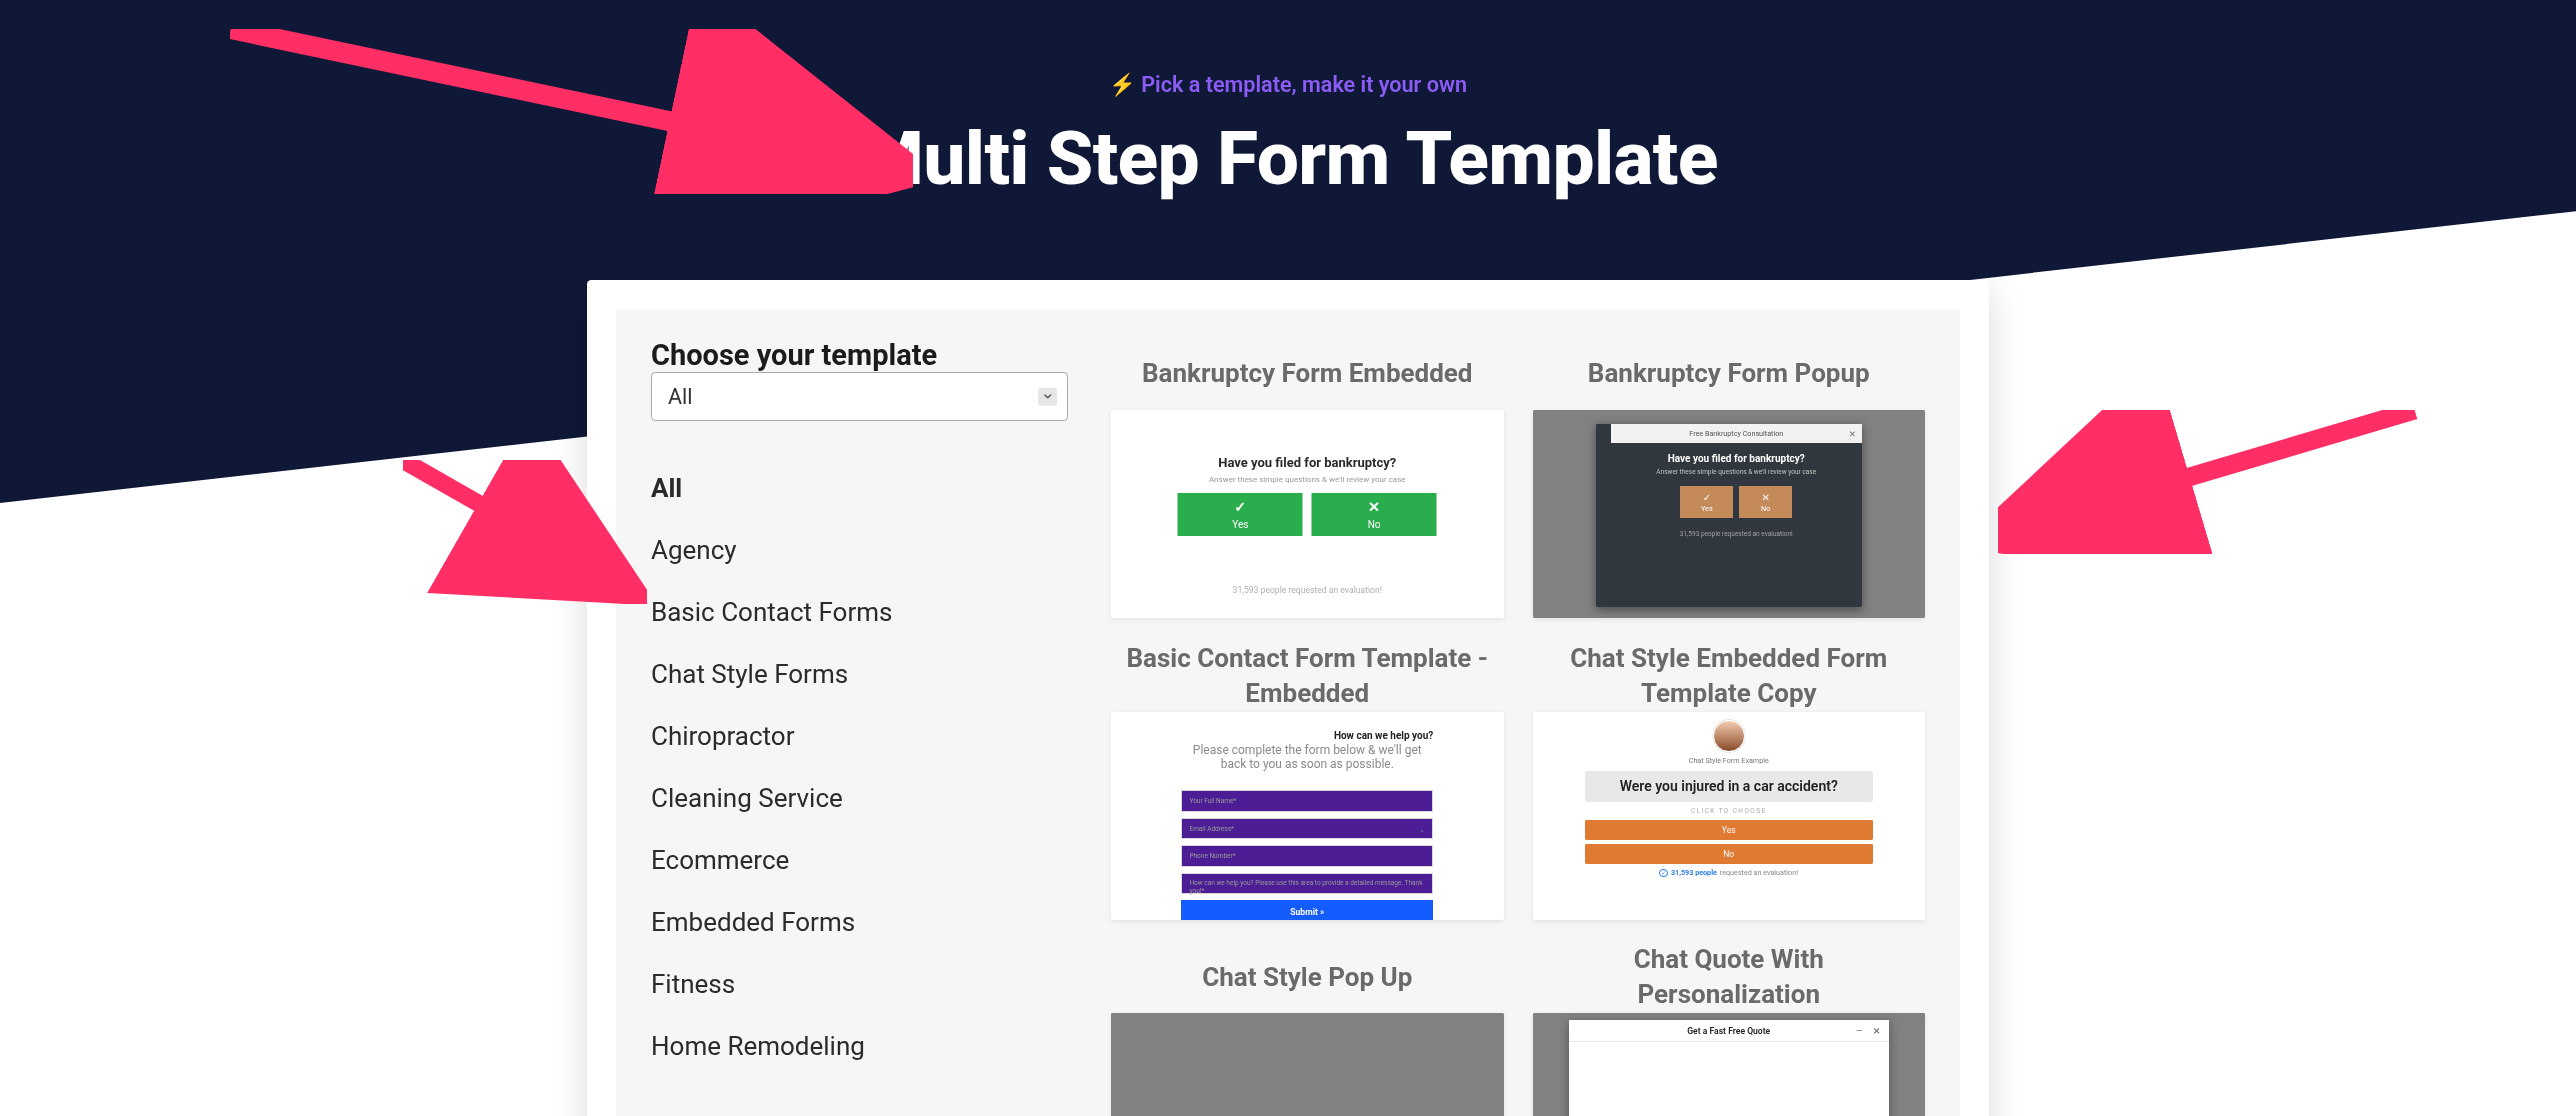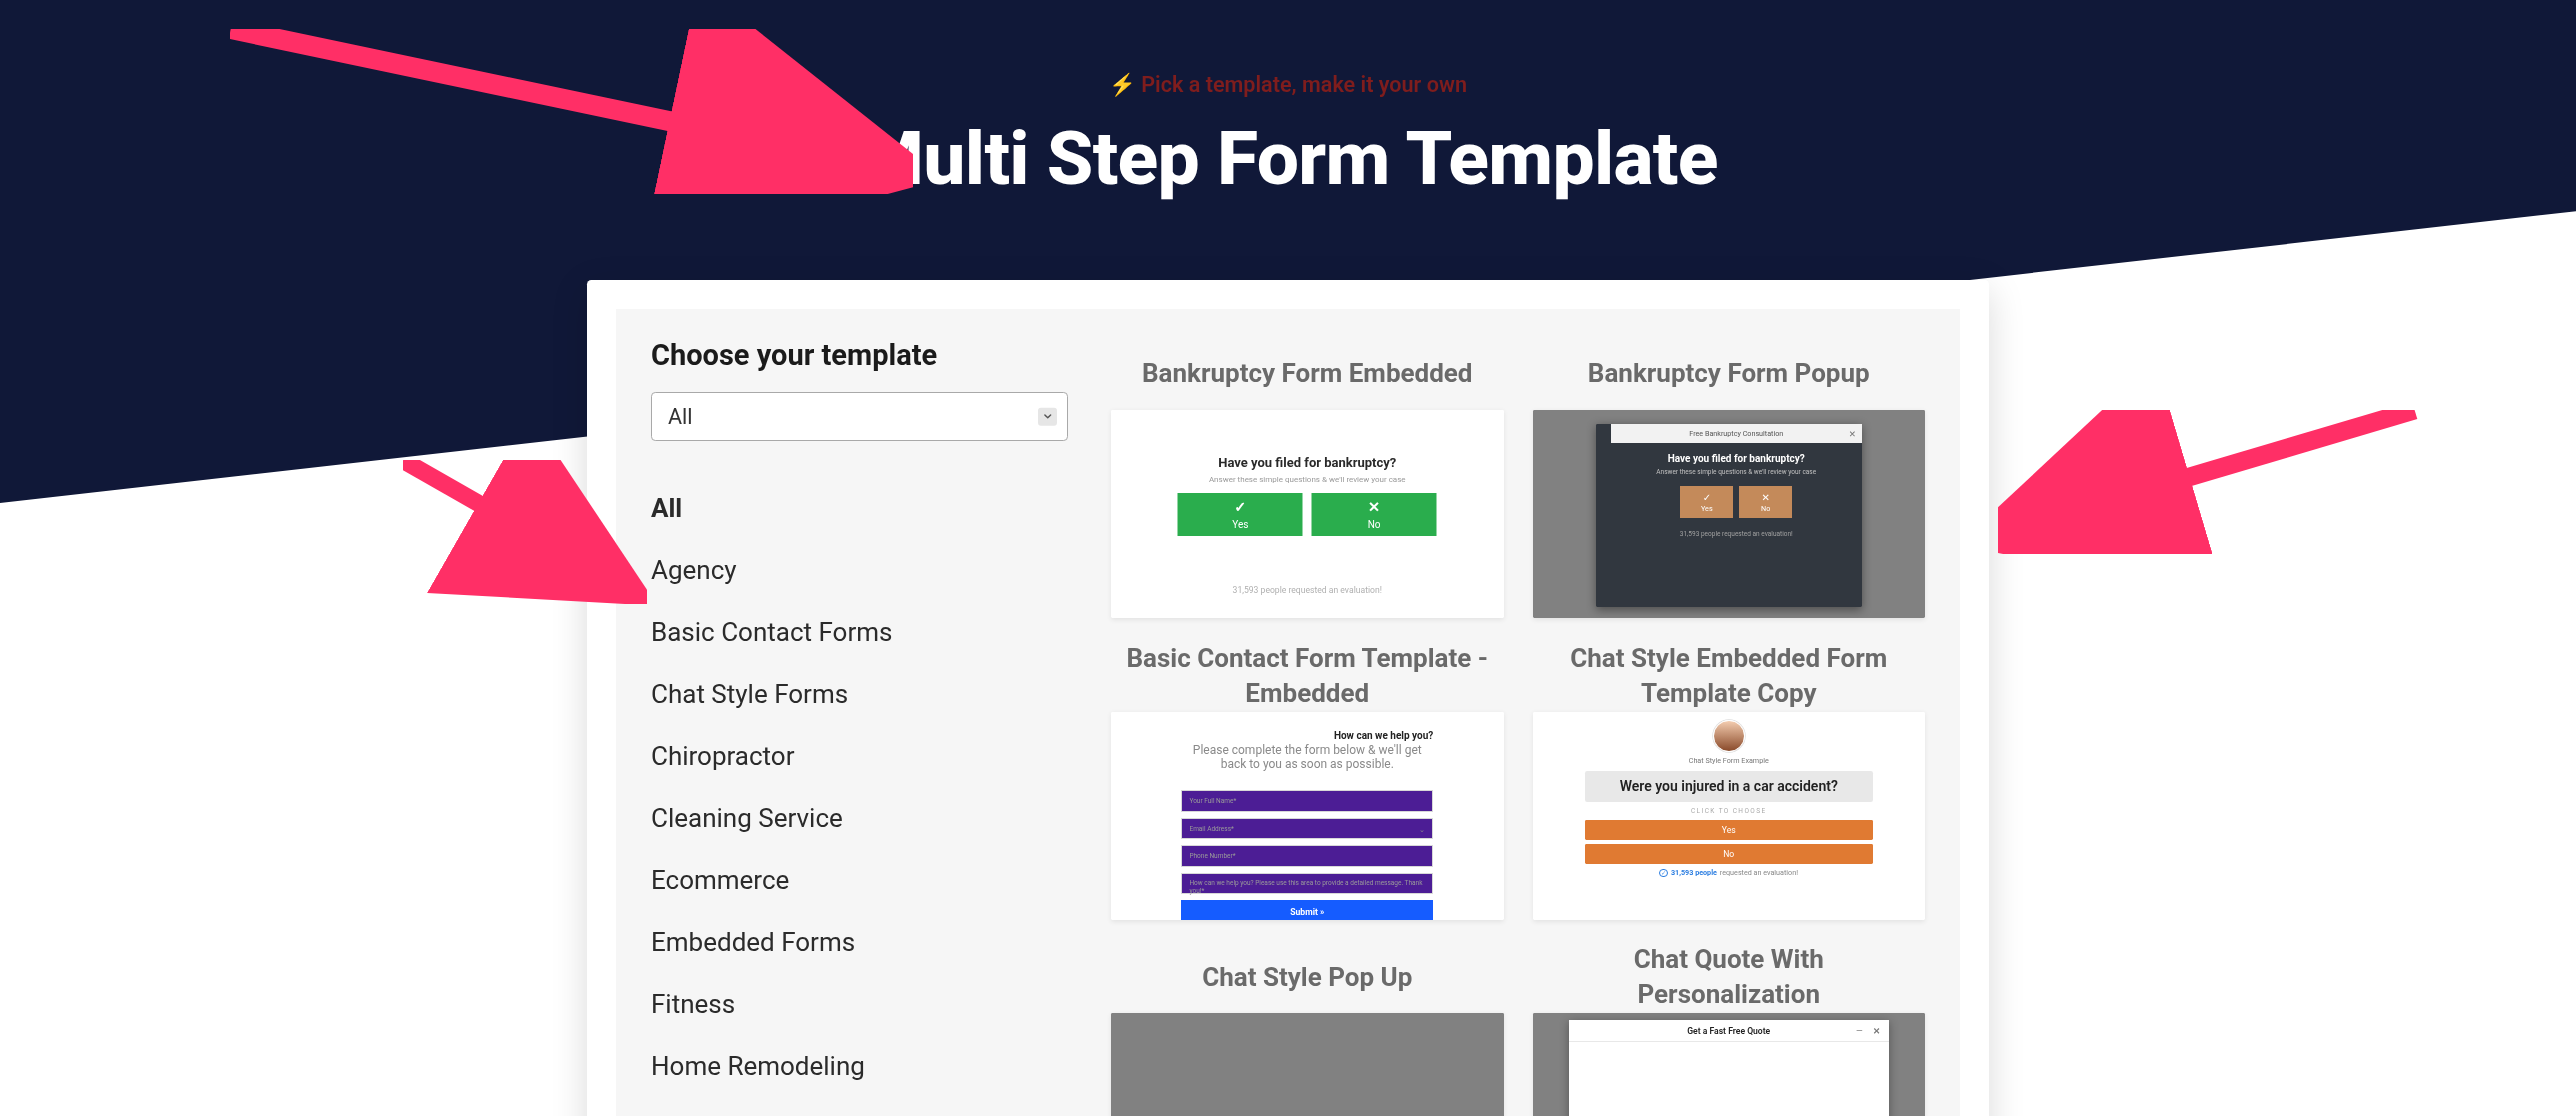--- a/index.html
+++ b/index.html
@@ -16,21 +16,21 @@
     position: absolute; top: 0; left: 0; right: 0; height: 100%;
     background: #101838;
     clip-path: polygon(0 0, 100% 0, 100% 42%, 0 100%);
   }
   .hero-content {
     position: relative; z-index: 2;
     text-align: center;
     padding-top: 72px;
   }
   .hero-subtitle {
-    color: #7f1d1d;
+    color: #8b5cf6;
     font-size: 21.6px;
     font-weight: 600;
   }
   .hero-title {
     color: #ffffff;
     font-size: 75px;
     font-weight: 800;
     letter-spacing: -0.7px;
     margin-top: 21.6px;
     line-height: 1.05;
@@ -57,21 +57,20 @@
     column-gap: 43px;
     min-height: 798px;
   }
 
   
   .sidebar { }
   .sidebar h2 {
     font-size: 29px;
     font-weight: 700;
     color: #1b1b1b;
-    margin-bottom: 20px;
   }
   .select-wrap {
     background: #ffffff;
     border: 0.7px solid #a9a9a9;
     border-radius: 4.3px;
     height: 49px;
     display: flex; align-items: center;
     padding: 0 16px;
     margin-bottom: 36px;
     position: relative;

